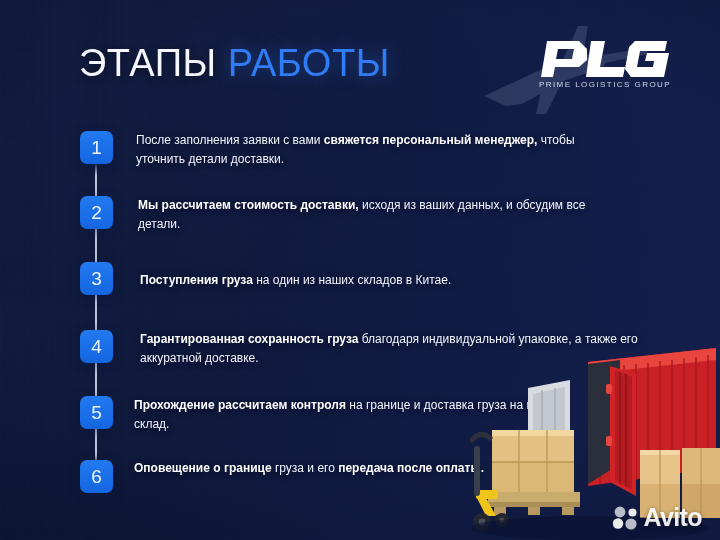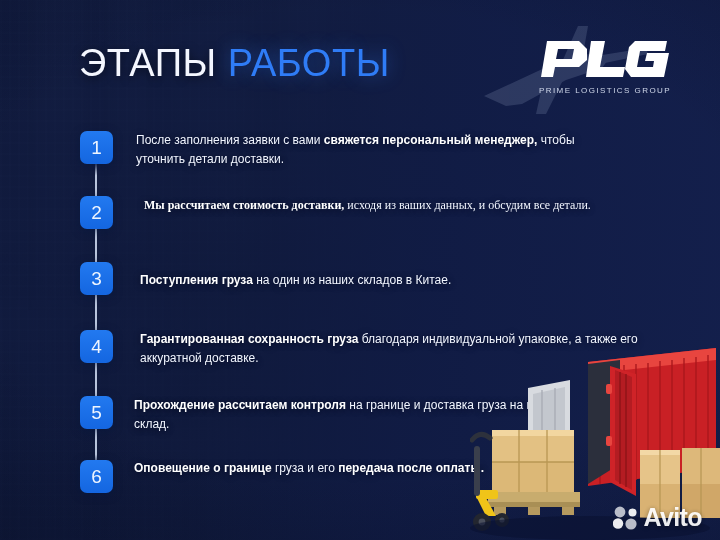--- a/index.html
+++ b/index.html
@@ -117,21 +117,21 @@
     top: 38px;
     width: 170px;
     text-align: center;
   }
   .logo-mark {
     display: block;
     margin: 0 auto;
   }
   .logo-sub {
     display: block;
-    margin-top: 6px;
+    margin-top: 0;
     color: #d9e1f2;
     font-size: 8px;
     letter-spacing: 1.45px;
     opacity: .92;
     white-space: nowrap;
   }
 
   
   .steps {
     position: absolute;
@@ -252,21 +252,21 @@
   <div class="steps">
     <div class="rail"></div>
 
     <div class="step">
       <div class="badge" style="top:131px">1</div>
       <div class="step-text" id="t1" style="left:136px; top:131px; width:488px;"><span>После заполнения заявки с вами </span><b>свяжется персональный менеджер,</b><span> чтобы уточнить детали доставки.</span></div>
     </div>
 
     <div class="step">
       <div class="badge" style="top:196px">2</div>
-      <div class="step-text" id="t2" style="left:144px; top:196px; width:470px;font-family:Liberation Serif, serif;"><b>Мы рассчитаем стоимость доставки,</b><span> исходя из ваших данных, и обсудим все детали.</span></div>
+      <div class="step-text" id="t2" style="left:138px; top:196px; width:470px;"><b>Мы рассчитаем стоимость доставки,</b><span> исходя из ваших данных, и обсудим все детали.</span></div>
     </div>
 
     <div class="step">
       <div class="badge" style="top:262px">3</div>
       <div class="step-text" id="t3" style="left:140px; top:271px; width:480px;"><b>Поступления груза</b><span> на один из наших складов в Китае.</span></div>
     </div>
 
     <div class="step">
       <div class="badge" style="top:330px">4</div>
       <div class="step-text" id="t4" style="left:140px; top:330px; width:498px;"><b>Гарантированная сохранность груза</b><span> благодаря индивидуальной упаковке, а также его аккуратной доставке.</span></div>

